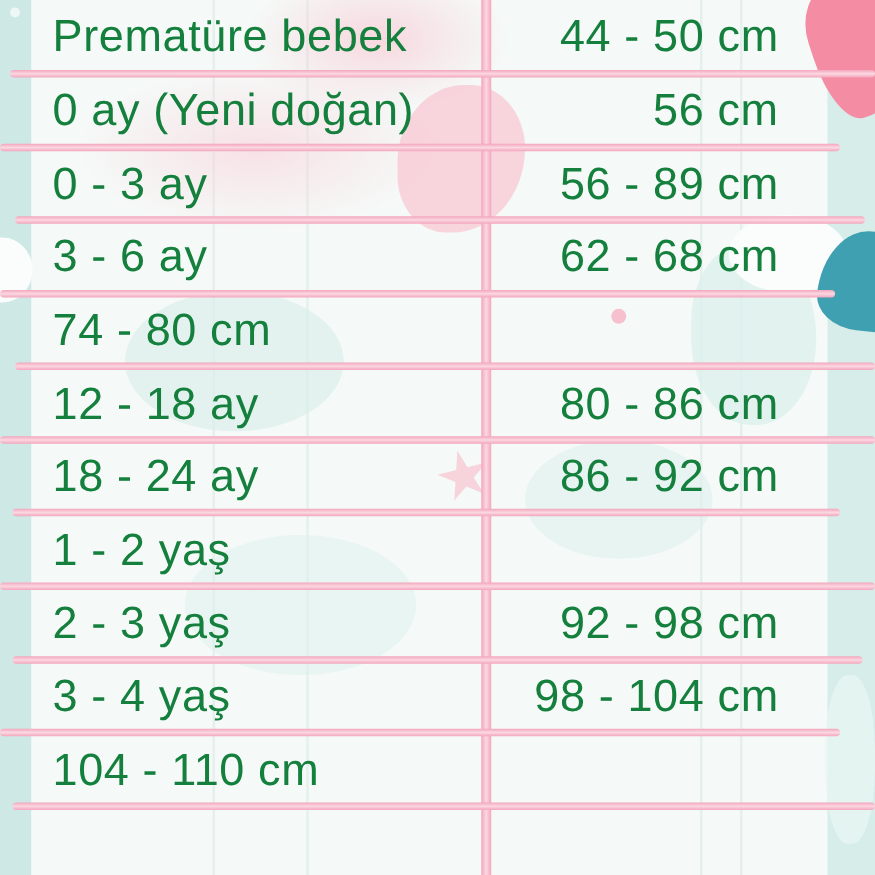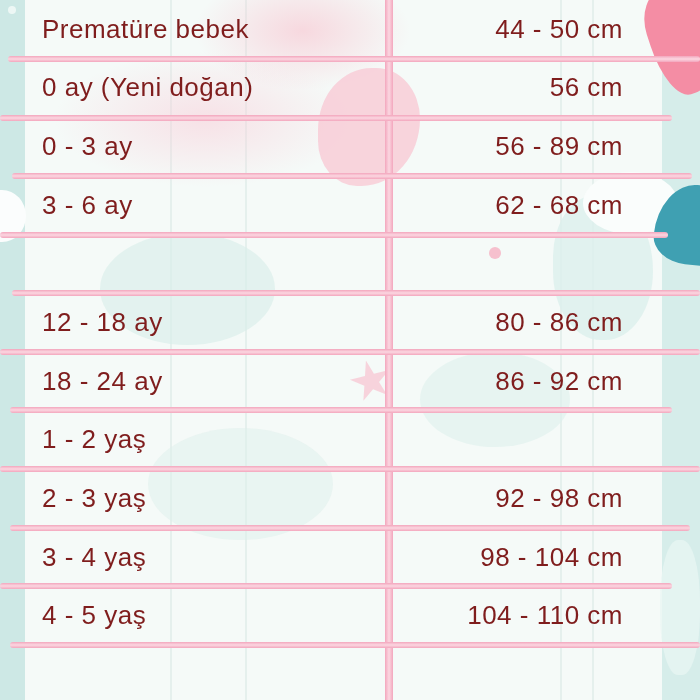--- a/index.html
+++ b/index.html
@@ -51,21 +51,21 @@
   .h6{top:349px;left:0;width:700px;}
   .h7{top:407px;left:10px;width:662px;}
   .h8{top:466px;left:0;width:700px;}
   .h9{top:525px;left:10px;width:680px;}
   .h10{top:583px;left:0;width:672px;}
   .h11{top:642px;left:10px;width:690px;}
   
   .rows{position:absolute;inset:0;z-index:4;display:flex;flex-direction:column;}
   .row{height:58.65px;display:flex;align-items:center;justify-content:space-between;
     padding:0 77px 0 42px;box-sizing:border-box;}
-  .cell{font-size:26px;color:#7f1d1d;letter-spacing:0.5px;white-space:nowrap;}
+  .cell{font-size:36px;color:#15803d;letter-spacing:0.5px;white-space:nowrap;}
   .cell.size{text-align:center;}
 </style>
 </head>
 <body>
 
 <div class="strip-left"></div>
 <div class="strip-right"></div>
 
 <div class="fold f1"></div>
 <div class="fold f2"></div>
@@ -112,20 +112,21 @@
   </div>
   <div class="row">
     <span class="cell age">0 - 3 ay</span>
     <span class="cell size">56 - 89 cm</span>
   </div>
   <div class="row">
     <span class="cell age">3 - 6 ay</span>
     <span class="cell size">62 - 68 cm</span>
   </div>
   <div class="row">
+    <span class="cell size">74 - 80 cm</span>
   </div>
   <div class="row">
     <span class="cell age">12 - 18 ay</span>
     <span class="cell size">80 - 86 cm</span>
   </div>
   <div class="row">
     <span class="cell age">18 - 24 ay</span>
     <span class="cell size">86 - 92 cm</span>
   </div>
   <div class="row">
@@ -133,16 +134,15 @@
   </div>
   <div class="row">
     <span class="cell age">2 - 3 yaş</span>
     <span class="cell size">92 - 98 cm</span>
   </div>
   <div class="row">
     <span class="cell age">3 - 4 yaş</span>
     <span class="cell size">98 - 104 cm</span>
   </div>
   <div class="row">
-    <span class="cell age">4 - 5 yaş</span>
     <span class="cell size">104 - 110 cm</span>
   </div>
 </div>
 
 </body></html>

